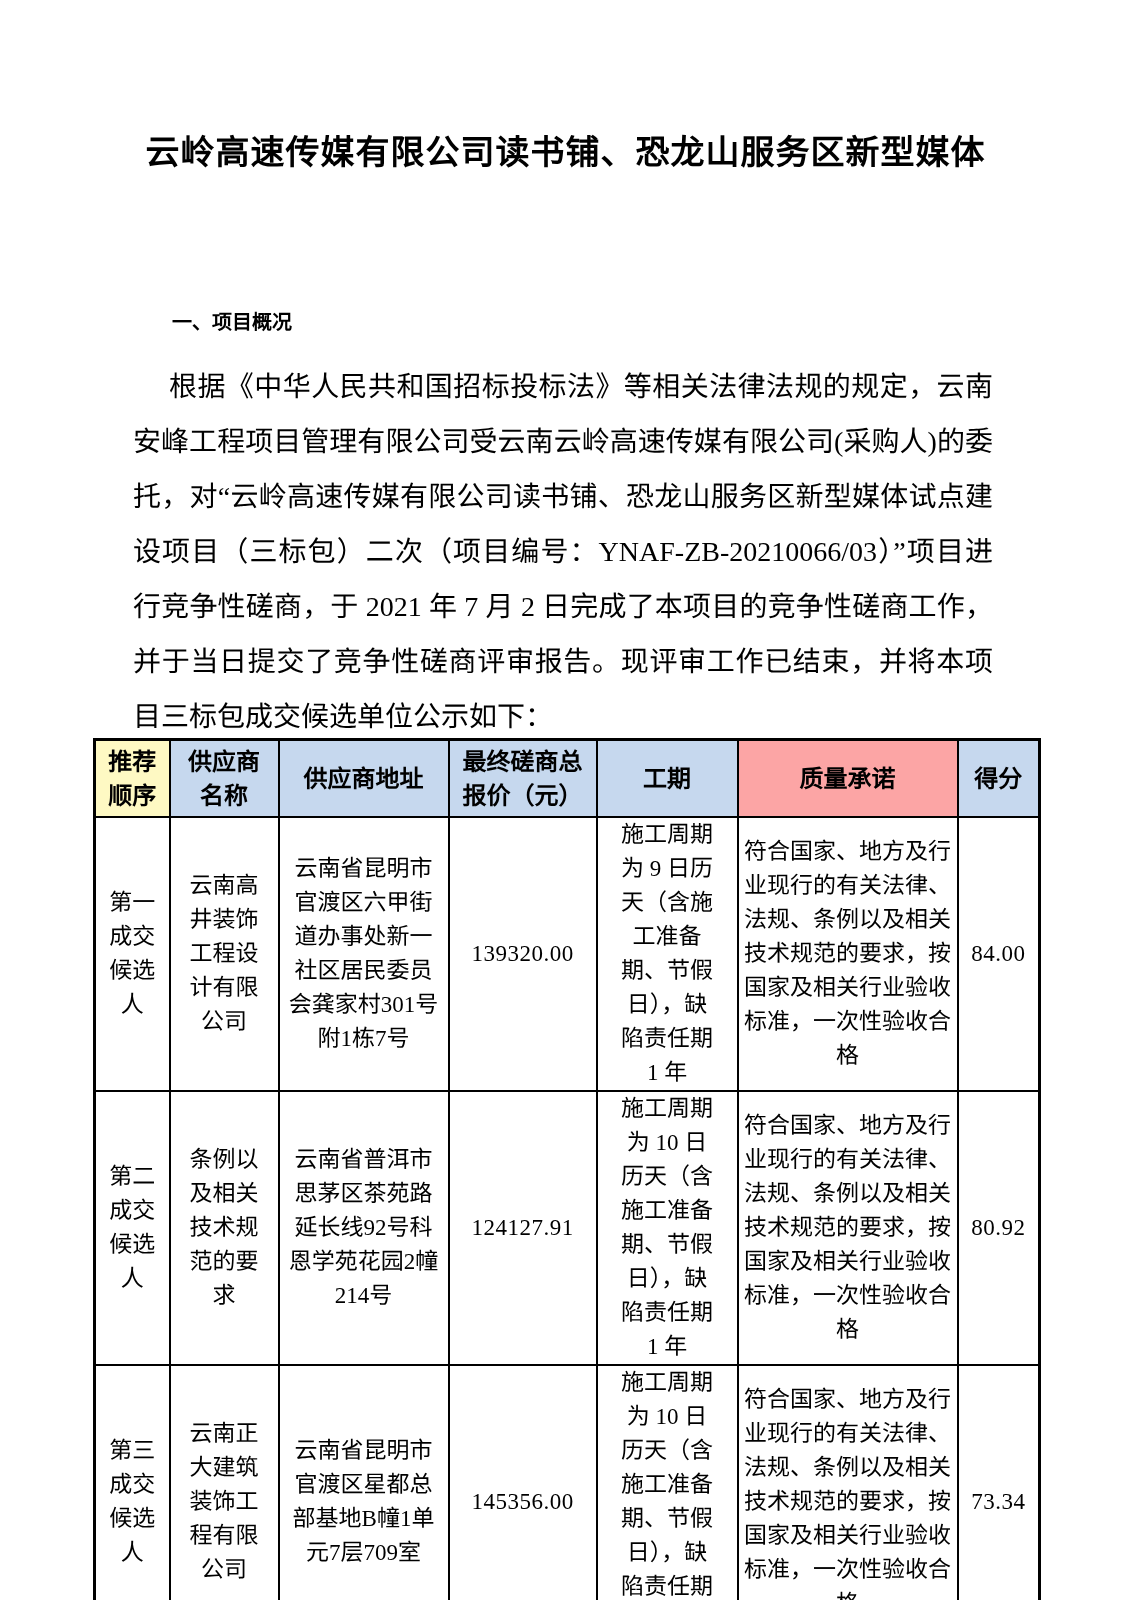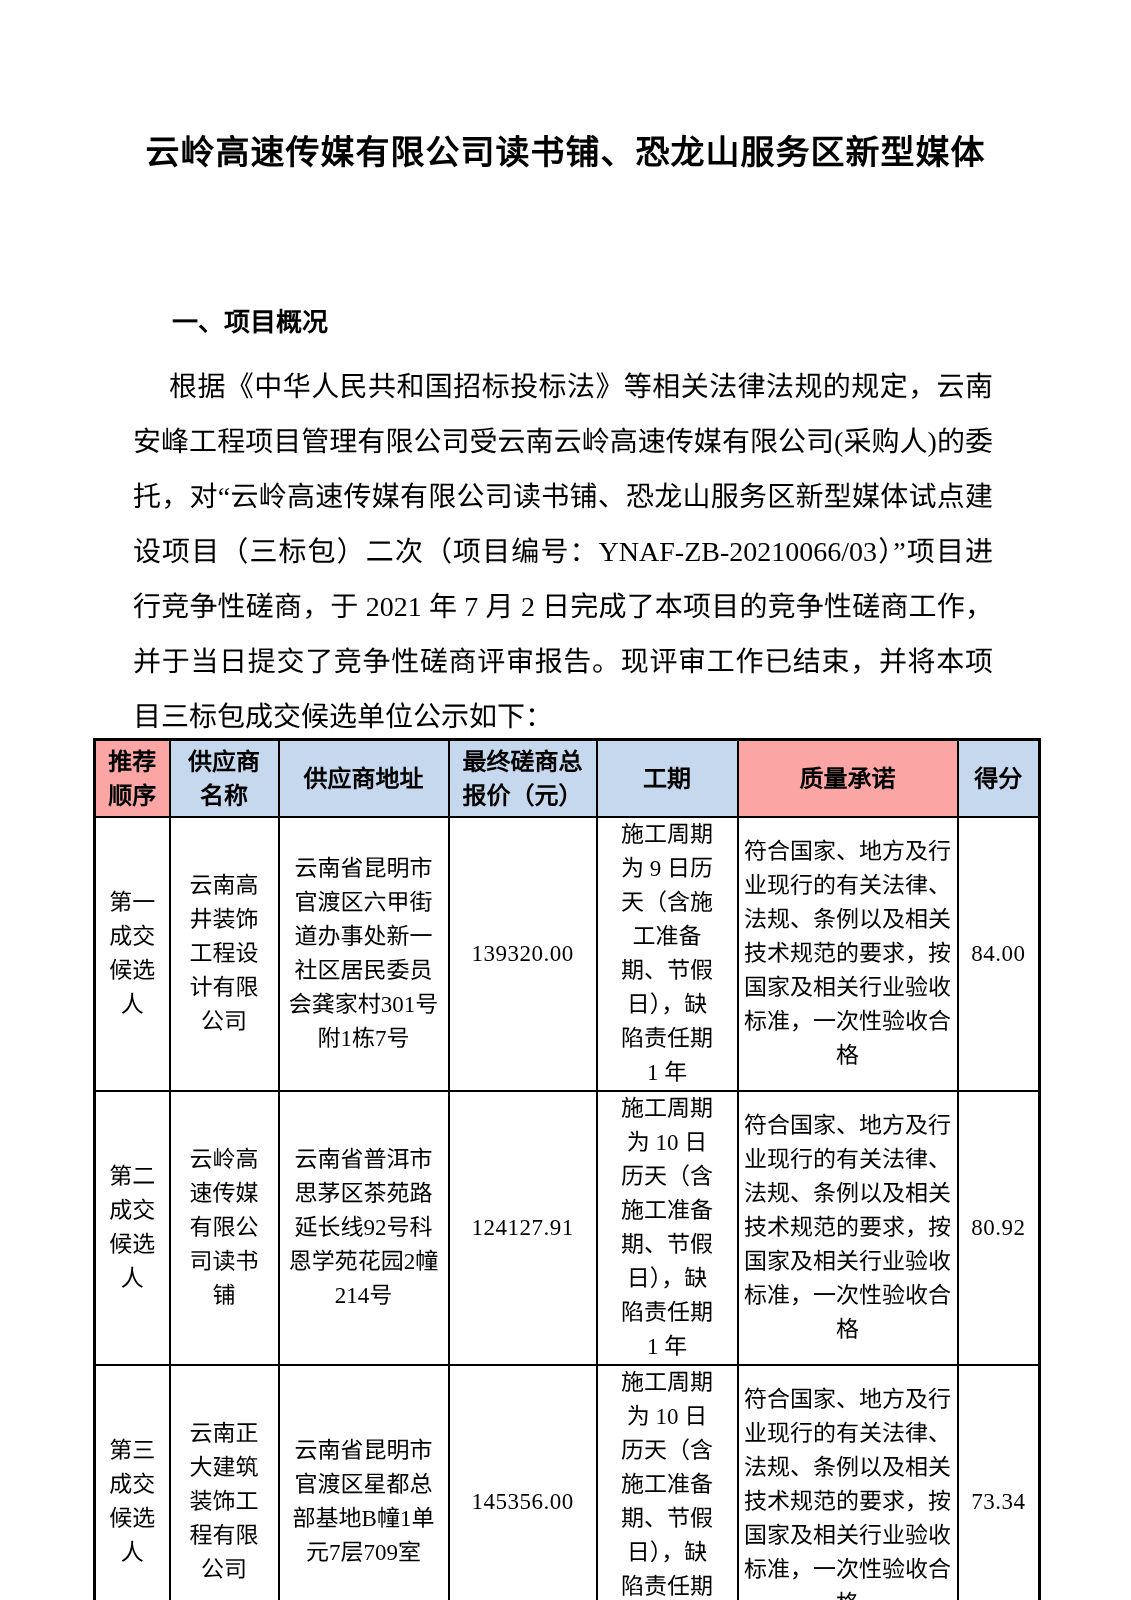--- a/index.html
+++ b/index.html
@@ -27,21 +27,21 @@
     font-size: 34px;
     line-height: 62px;
     letter-spacing: 1px;
   }
   .section-heading {
     position: absolute;
     top: 304px;
     left: 172px;
     font-family: "Liberation Sans", "DejaVu Sans", sans-serif;
     font-weight: 700;
-    font-size: 26px;
+    font-size: 20px;
     line-height: 36px;
   }
   .body-para {
     position: absolute;
     top: 359px;
     left: 133px;
     width: 860px;
     margin: 0;
     font-size: 28px;
     line-height: 55px;
@@ -108,21 +108,21 @@
       <col style="width:75px">
       <col style="width:109px">
       <col style="width:170px">
       <col style="width:148px">
       <col style="width:141px">
       <col style="width:220px">
       <col style="width:82px">
     </colgroup>
     <thead>
       <tr>
-        <th style="background-color: #fca5a5;">推荐顺序</th>
+        <th style="background-color: #fef9c3;">推荐顺序</th>
         <th class="col-supplier" style="background-color: rgb(198, 216, 238);">供应商名称</th>
         <th class="col-address" style="background-color: rgb(198, 216, 238);">供应商地址</th>
         <th style="background-color: rgb(198, 216, 238);">最终磋商总报价（元）</th>
         <th class="col-duration" style="background-color: rgb(198, 216, 238);">工期</th>
         <th class="col-quality" style="background-color: #fca5a5;">质量承诺</th>
         <th style="background-color: rgb(198, 216, 238);">得分</th>
       </tr>
     </thead>
     <tbody>
       <tr>
@@ -135,21 +135,21 @@
         <td class="cell-number">139320.00</td>
         <td class="col-duration">施工周期为 9 日历天（含施工准备期、节假日），缺陷责任期 1 年</td>
         <td class="col-quality">符合国家、地方及行业现行的有关法律、法规、条例以及相关技术规范的要求，按国家及相关行业验收标准，一次性验收合格</td>
         <td class="cell-number">84.00</td>
       </tr>
       <tr>
         <td class="cell-rank">第二
 成交
 候选
 人</td>
-        <td class="col-supplier">云岭高速传媒有限公司读书铺</td>
+        <td class="col-supplier">条例以及相关技术规范的要求</td>
         <td class="col-address">云南省普洱市思茅区茶苑路延长线92号科恩学苑花园2幢214号</td>
         <td class="cell-number">124127.91</td>
         <td class="col-duration">施工周期为 10 日历天（含施工准备期、节假日），缺陷责任期 1 年</td>
         <td class="col-quality">符合国家、地方及行业现行的有关法律、法规、条例以及相关技术规范的要求，按国家及相关行业验收标准，一次性验收合格</td>
         <td class="cell-number">80.92</td>
       </tr>
       <tr>
         <td class="cell-rank">第三
 成交
 候选

